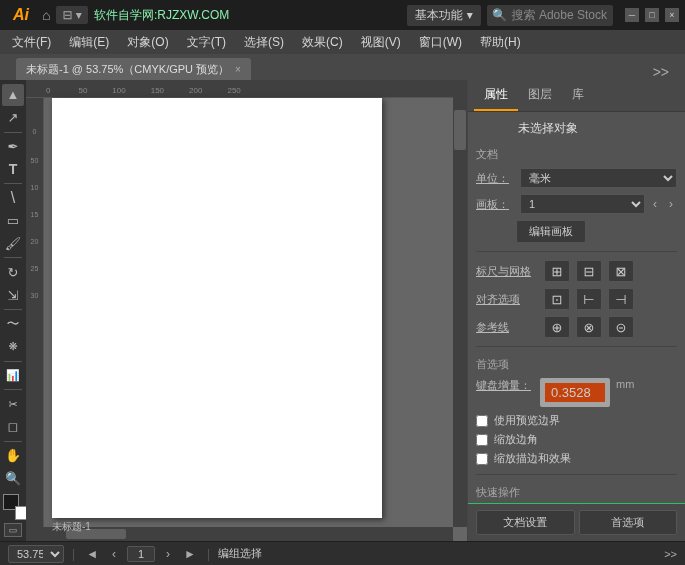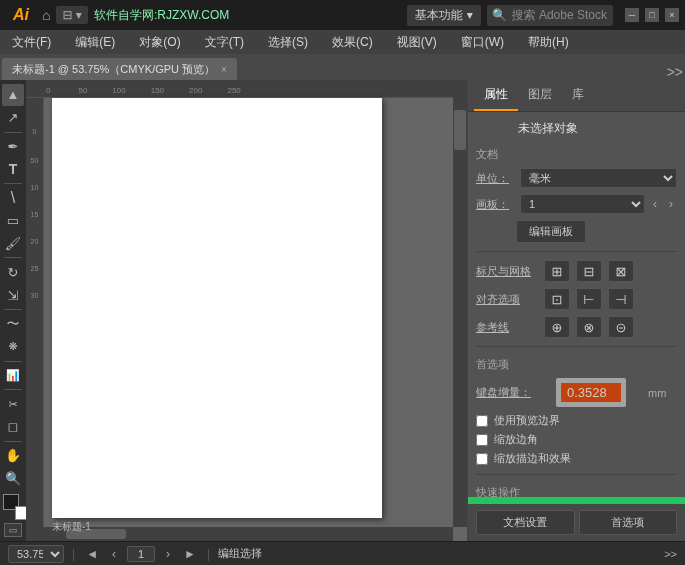--- a/index.html
+++ b/index.html
@@ -85,37 +85,37 @@
       cursor: pointer;
     }
 
     
     #menu-bar {
       height: 24px;
       background: #404040;
       display: flex;
       align-items: center;
       padding: 0 4px;
-      gap: 8px;
+      gap: 2px;
     }
     .menu-item {
       padding: 2px 8px;
       color: #d4d4d4;
       cursor: pointer;
       font-size: 12px;
       border-radius: 2px;
     }
 
     
     #tab-bar {
       height: 26px;
       background: #484848;
       display: flex;
       align-items: flex-end;
-      padding: 0 2px;
+      padding: 0 16px;
     }
     .tab {
       display: flex;
       align-items: center;
       background: #626262;
       padding: 4px 10px;
       font-size: 11px;
       color: #ddd;
       border-radius: 3px 3px 0 0;
       gap: 6px;
@@ -335,43 +335,42 @@
     .checkbox-row input[type=checkbox] {
       width: 12px;
       height: 12px;
     }
     .checkbox-label {
       font-size: 11px;
       color: #ccc;
     }
     .keyboard-row {
       display: flex;
-      align-items: center;
-      gap: 22px;
+      gap: 6px;
       margin-bottom: 6px;
     }
     .keyboard-value {
       background: #c2410c;
       border: 5px solid #a3a3a3;
       color: #ccc;
       font-size: 13px;
       padding: 2px 6px;
       border-radius: 2px;
       min-width: 70px;
     }
     .keyboard-unit {
       font-size: 11px;
       color: #aaa;
     }
     #panel-footer {
       display: flex;
       gap: 4px;
       padding: 6px 8px;
       background: #484848;
-      border-top: 7px solid #22c55e;
+      border-top: 1px solid #22c55e;
     }
     .footer-btn {
       flex: 1;
       background: #3a3a3a;
       border: 1px solid #555;
       color: #ccc;
       font-size: 11px;
       padding: 4px 0;
       border-radius: 2px;
       cursor: pointer;

